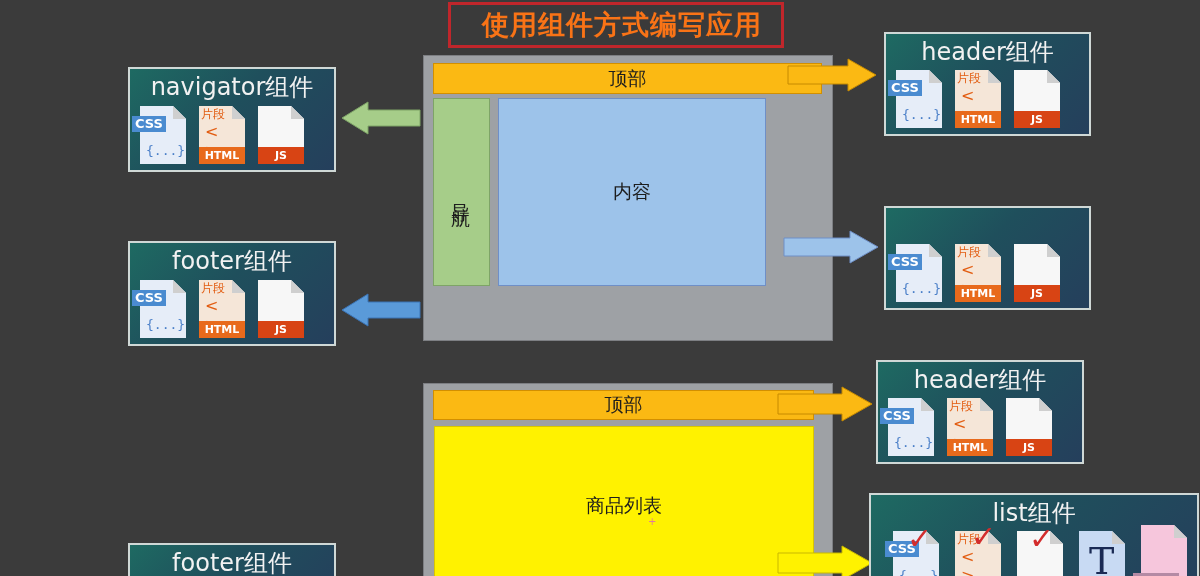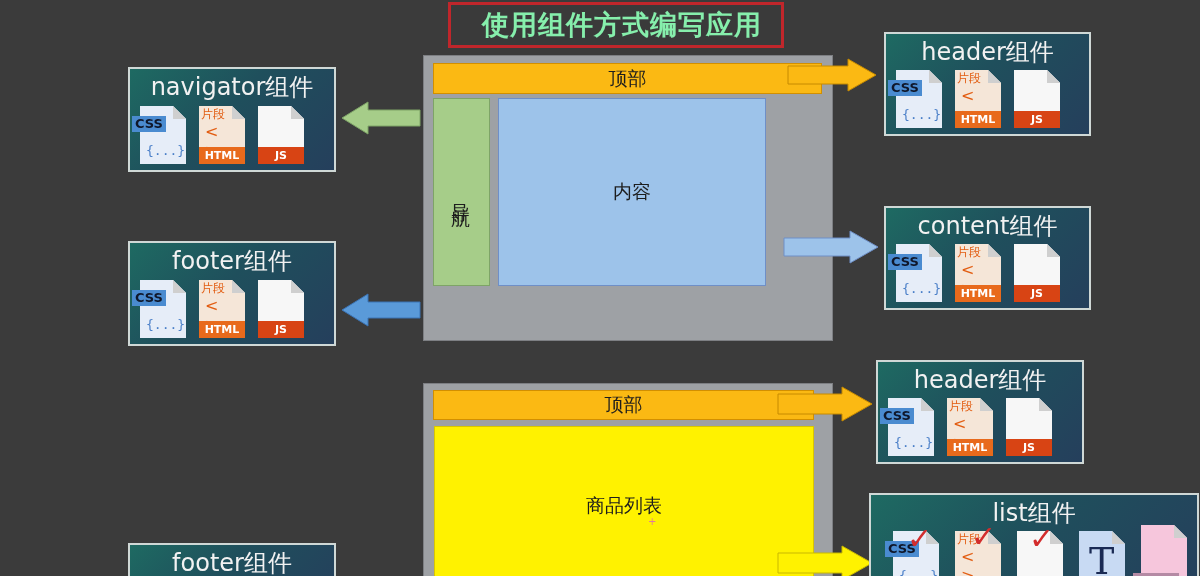--- a/index.html
+++ b/index.html
@@ -1,32 +1,32 @@
 <!DOCTYPE html>
 <html><head>
 <meta charset="utf-8">
 <style>
   html,body{margin:0;padding:0;}
   body{width:1200px;height:576px;background:#3b3b3b;position:relative;overflow:hidden;font-family:"DejaVu Sans","Liberation Sans",sans-serif;}
-  .title{position:absolute;left:448px;top:2px;width:336px;height:46px;border:3px solid #c0262b;box-sizing:border-box;background:#3a3a3a;color:#86efac;font-weight:bold;font-size:27px;display:flex;align-items:center;justify-content:center;letter-spacing:1px;padding-left:12px;}
+  .title{position:absolute;left:448px;top:2px;width:336px;height:46px;border:3px solid #c0262b;box-sizing:border-box;background:#3a3a3a;color:#f97316;font-weight:bold;font-size:27px;display:flex;align-items:center;justify-content:center;letter-spacing:1px;padding-left:12px;}
   .frame{position:absolute;background:#9ea1a5;border:1px solid #7d7f83;box-sizing:border-box;margin-left:23px;}
   .blk{position:absolute;box-sizing:border-box;display:flex;align-items:center;justify-content:center;color:#1d1d1d;font-size:19px;}
   .top{background:#fbb913;border:1px solid #d28f00;}
   .nav{background:#a6cd89;border:1px solid #7ea467;writing-mode:vertical-rl;text-orientation:upright;letter-spacing:4px;}
   .content{background:#9dc3ea;border:1px solid #6f8fc7;}
   .bottom{background:#5a9ad9;border:1px solid #3b74b6;}
   .list{background:#fff200;border:1px solid #d9c600;}
   .comp{position:absolute;background:linear-gradient(135deg,#1e6a62 0%,#1f4f5c 45%,#253f5c 100%);border:2px solid #cfd8d6;box-sizing:border-box;padding-left:45px;}
   .comp .ctitle{position:absolute;left:0;right:0;top:2px;text-align:center;color:#f2f2f2;font-size:24px;}
   .icons{position:absolute;left:10px;bottom:6px;display:flex;gap:13px;align-items:flex-end;}
   .file{position:relative;width:46px;height:58px;}
   .file .pg{position:absolute;left:0;top:0;right:0;bottom:0;background:#f7f7f7;clip-path:polygon(0 0,72% 0,100% 22%,100% 100%,0 100%);}
   .file .fold{position:absolute;right:0;top:0;width:13px;height:13px;background:#cfcfcf;clip-path:polygon(0 0,100% 100%,0 100%);}
   .css .pg{background:#e6edf8;}
-  .css .tag{position:absolute;left:-8px;top:10px;background:#4a8bd0;color:#0f172a;font-size:13px;font-weight:bold;padding:0 3px;line-height:16px;}
+  .css .tag{position:absolute;left:-8px;top:10px;background:#4a8bd0;color:#ffffff;font-size:13px;font-weight:bold;padding:0 3px;line-height:16px;}
   .css .brace{position:absolute;left:6px;bottom:6px;color:#4a7fc8;font-size:13px;font-family:"DejaVu Sans Mono",monospace;}
   .html .pg{background:#f5e6d8;}
   .html .pd{position:absolute;left:2px;top:0px;color:#e25d12;font-size:12px;}
   .html .ang{position:absolute;left:6px;top:16px;color:#e25d12;font-size:16px;letter-spacing:4px;}
   .html .bar,.js .bar{position:absolute;left:0;right:0;bottom:0;height:17px;background:#e2561b;color:#fff;font-size:11px;font-weight:bold;display:flex;align-items:center;justify-content:center;margin-top:44px;}
   .html .bar{background:#e86a1c;}
   .js .bar{background:#d84414;}
   .tfile .pg{background:#c8daf3;}
   .tfile .T{position:absolute;left:10px;top:8px;font-family:"DejaVu Serif","Liberation Serif",serif;font-size:38px;color:#1a2a54;}
   .mp4 .pg{background:#f6c6dc;}
@@ -113,21 +113,20 @@
       </div>
     <div class="file js">
         <div class="pg"></div>
         <div class="fold"></div>
         <div class="bar">JS</div>
       </div>
   </div>
 </div>
 
 <div class="comp" style="left:884px;top:206px;width:207px;height:104px;">
-  <div class="ctitle">content组件</div>
   <div class="icons">
     <div class="file css">
         <div class="pg"></div>
         <div class="fold"></div>
         <div class="tag">CSS</div>
         <div class="brace">{...}</div>
       </div>
     <div class="file html">
         <div class="pg"></div>
         <div class="fold"></div>

